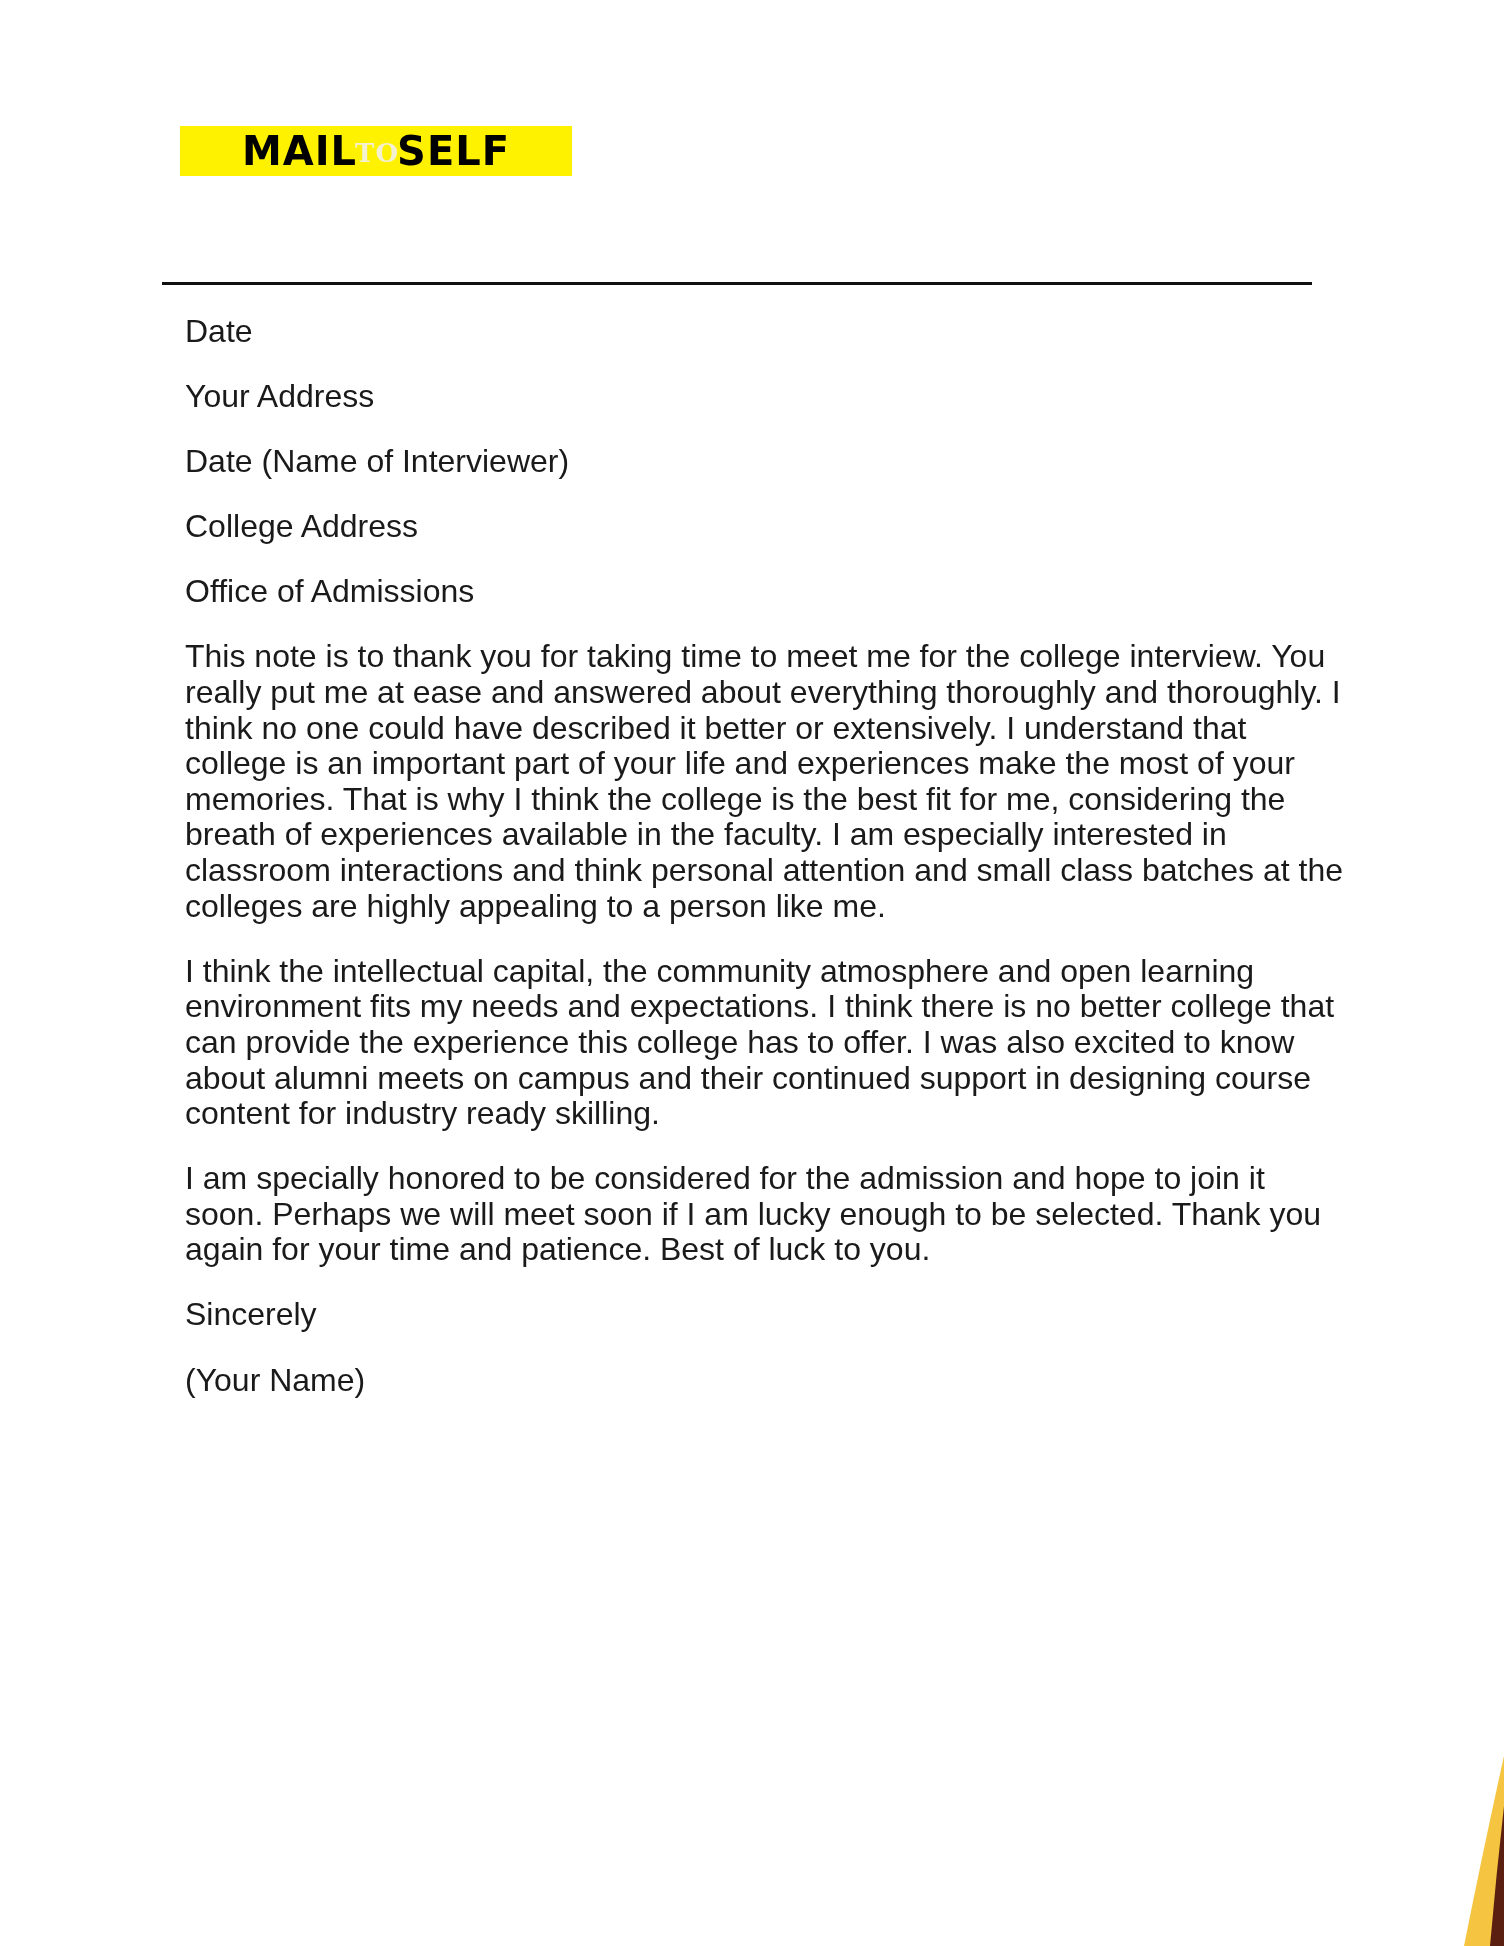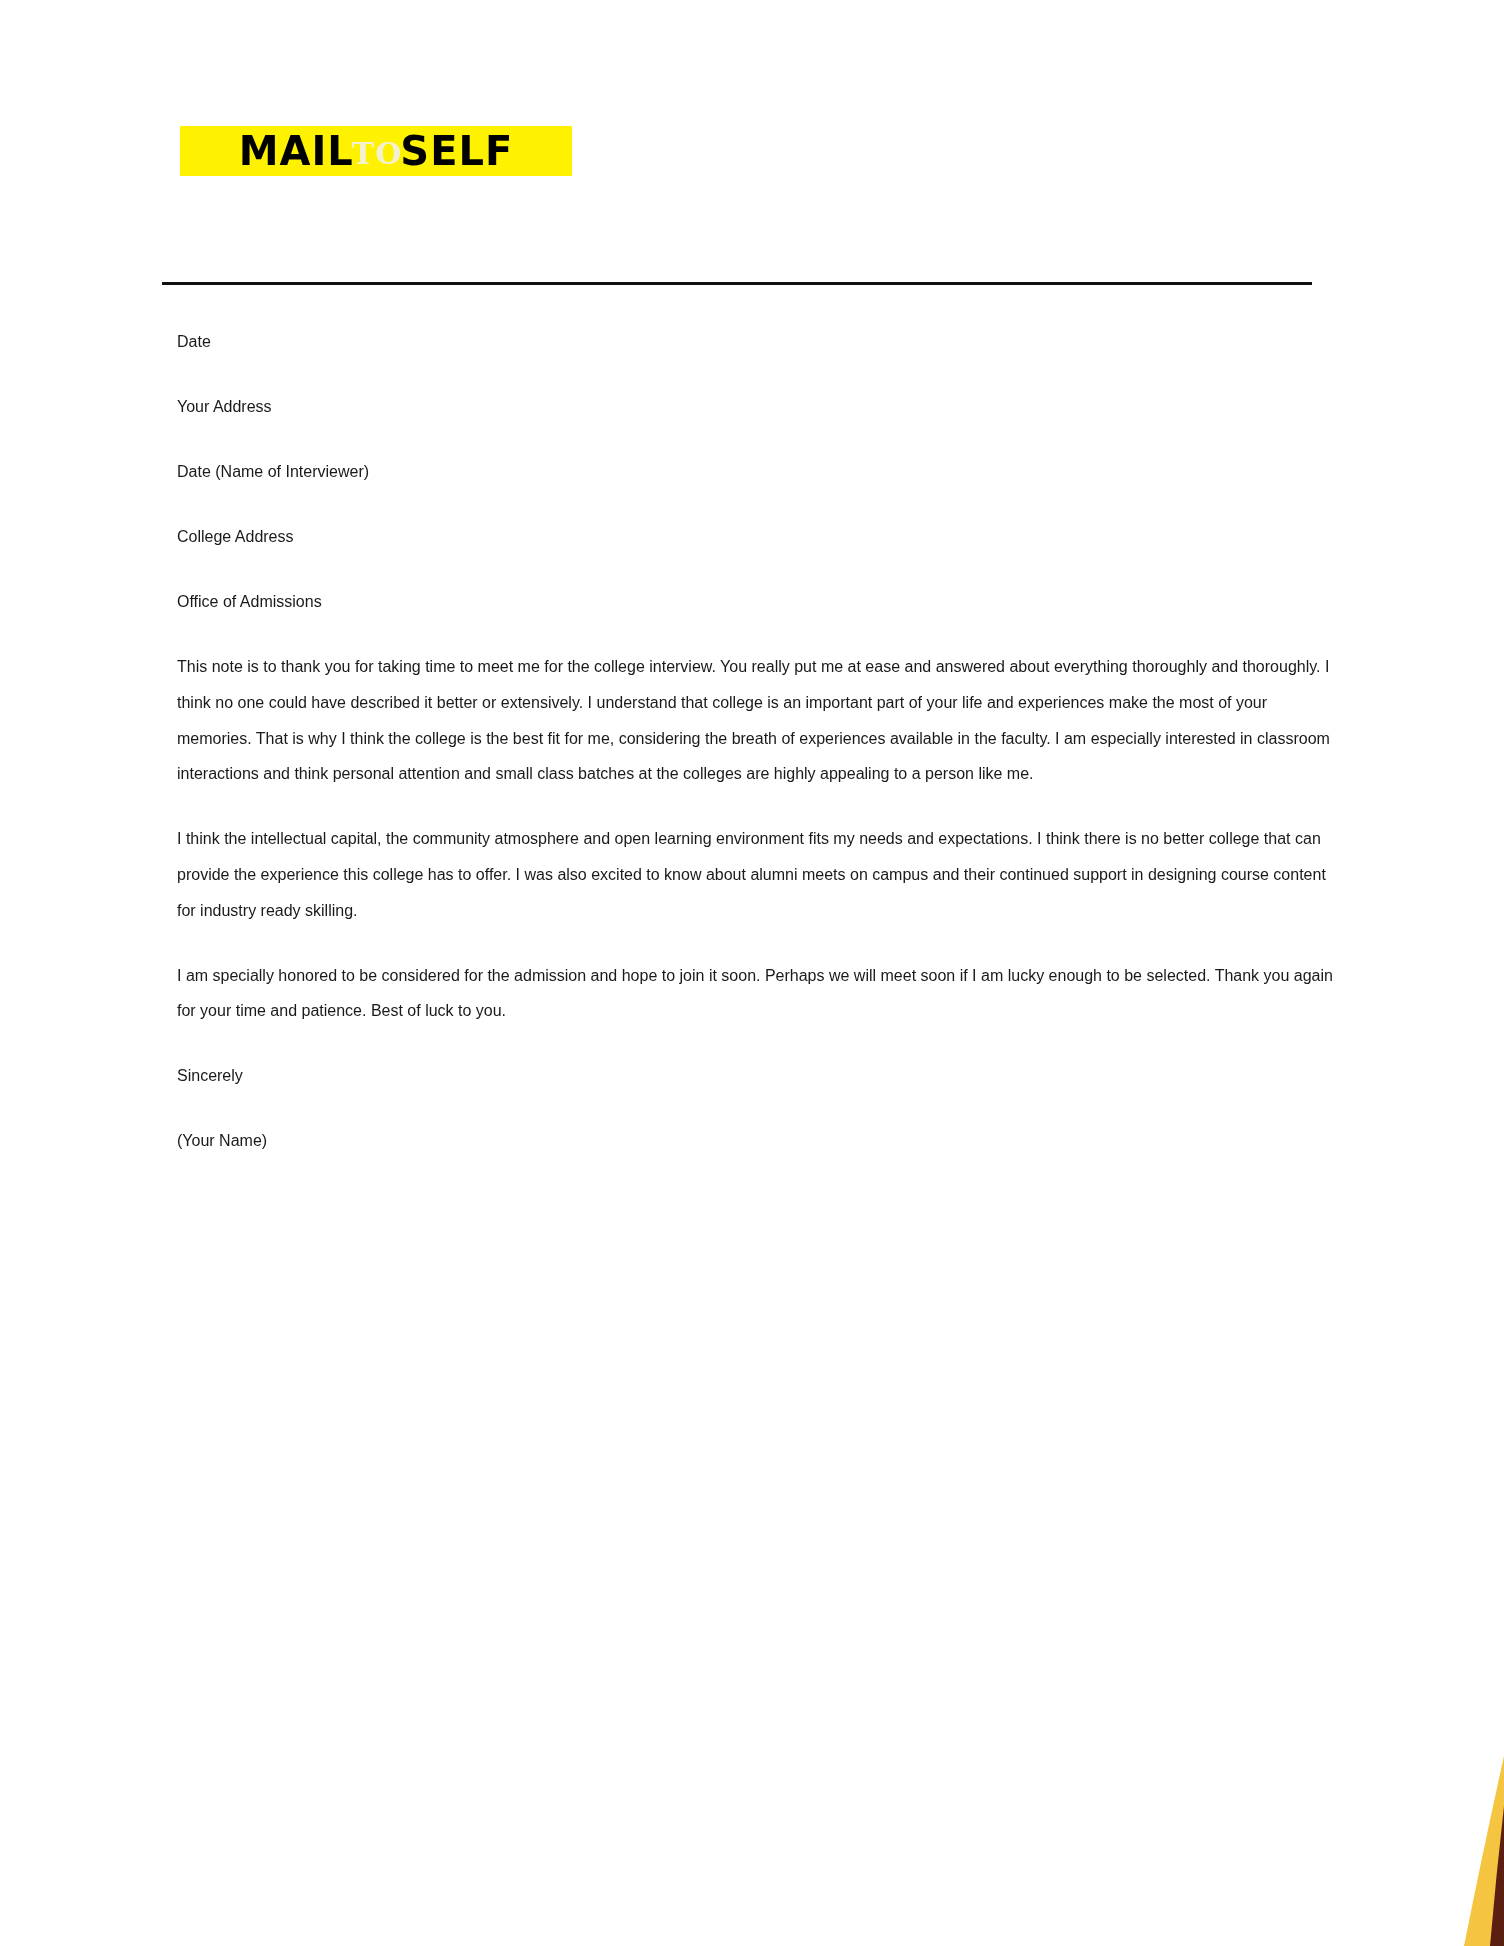--- a/index.html
+++ b/index.html
@@ -2,25 +2,25 @@
 <html><head>
 <meta charset="utf-8">
 <style>
   html, body { margin: 0; padding: 0; background: #ffffff; }
   body { width: 1504px; height: 1946px; position: relative; overflow: hidden;
          font-family: "Liberation Sans", sans-serif; color: #1a1a1a; }
   .logo { position: absolute; left: 180px; top: 126px; width: 392px; height: 50px;
           background: #fff200; display: flex; align-items: center; justify-content: center;
           font-family: "DejaVu Sans", sans-serif; font-weight: 900; font-size: 40px;
           letter-spacing: 1px; color: #000; }
-  .logo .to { font-family: "DejaVu Serif", serif; font-size: 30px; color: #f4f1d0;
+  .logo .to { font-family: "DejaVu Serif", serif; font-size: 26px; color: #f4f1d0;
               font-weight: bold; margin: 0 -2px; position: relative; top: 2px; }
   .rule { position: absolute; left: 162px; top: 282px; width: 1150px; height: 3px; background: #111; }
-  .content { position: absolute; left: 177px; top: 314px; width: 1160px;
-             font-size: 16px; line-height: 35.6px; margin-top: 10px; }
+  .content { position: absolute; left: 185px; top: 314px; width: 1160px;
+             font-size: 32px; line-height: 35.6px; }
   .content p { margin: 0 0 29.5px 0; }
   .corner { position: absolute; right: 0; bottom: 0; }
 </style>
 </head>
 <body>
 
 <div class="logo">
   <span>MAIL</span>
     <span class="to">TO</span>
     <span>SELF</span>

